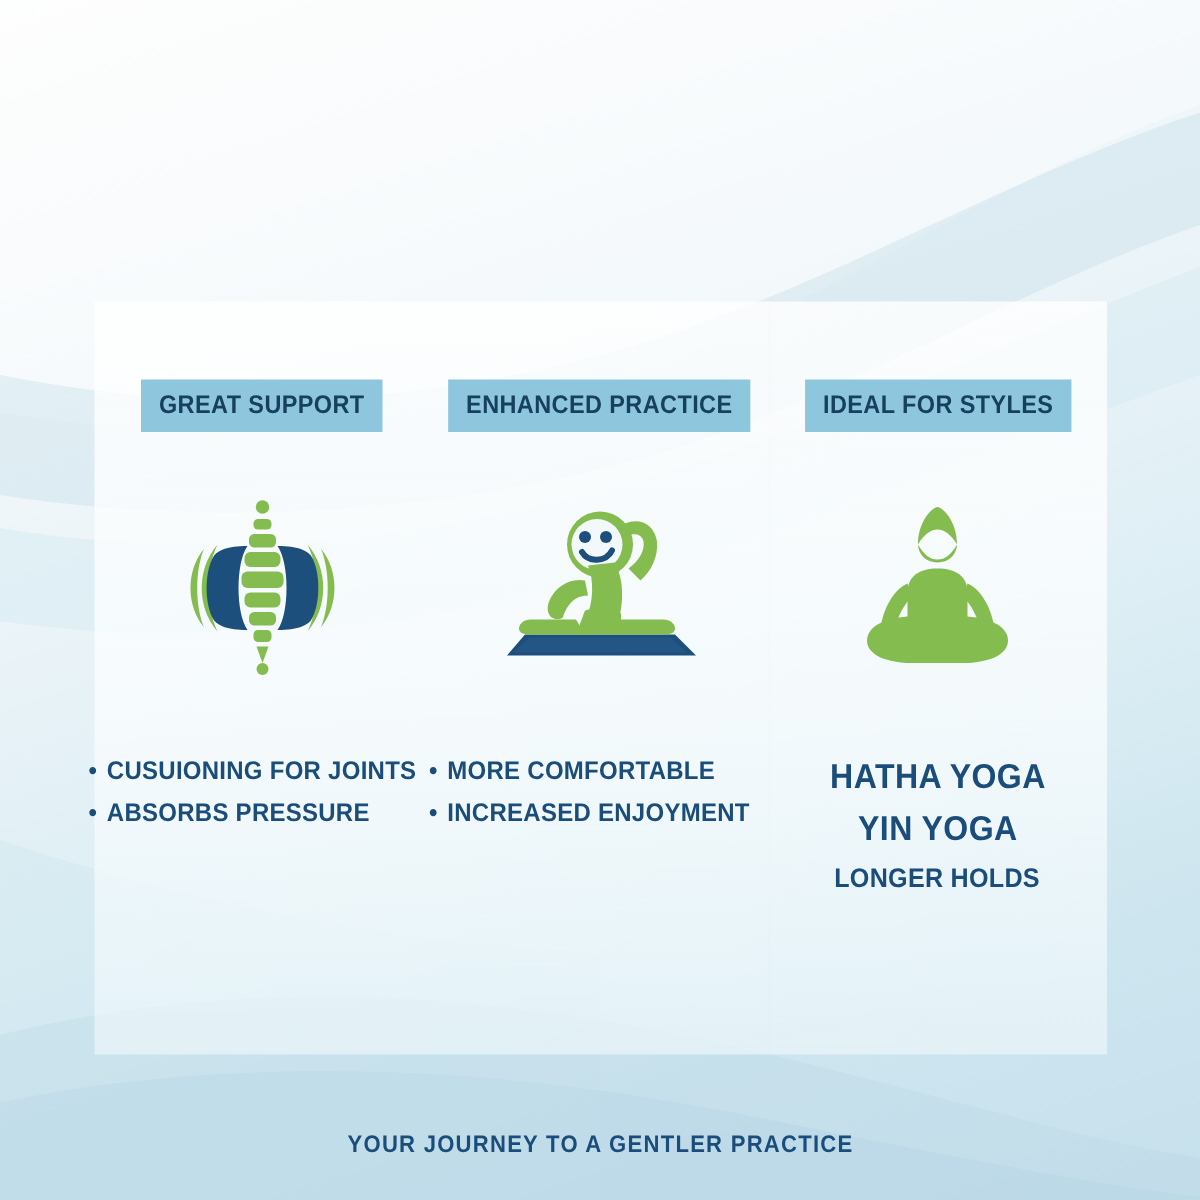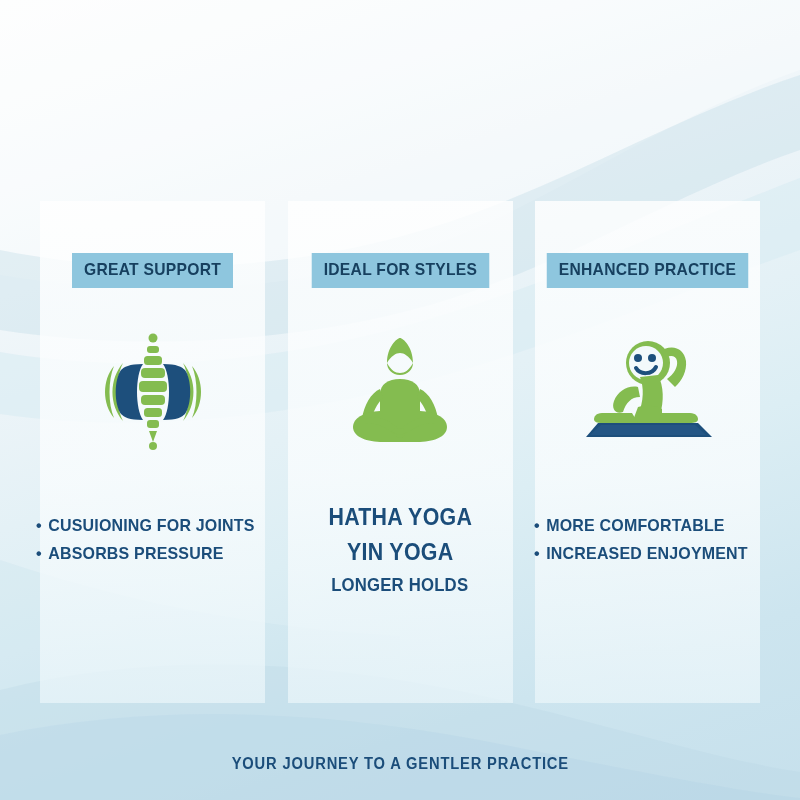--- a/index.html
+++ b/index.html
@@ -65,21 +65,21 @@
   }
 
   
   .cards {
     position: absolute;
     top: 201px;
     left: 40px;
     width: 720px;
     height: 502px;
     display: flex;
-    justify-content: space-between;
+    justify-content: center;
     z-index: 3;
   }
   .card {
     position: relative;
     width: 225px;
     height: 502px;
     background: linear-gradient(180deg,
         rgba(255,255,255,0.82) 0%,
         rgba(250,253,254,0.78) 55%,
         rgba(235,246,250,0.72) 100%);
@@ -114,21 +114,21 @@
   .card-body {
     margin-top: 42px;
     width: 100%;
     display: flex;
     flex-direction: column;
     align-items: center;
   }
 
   .bullets {
     list-style: none;
-    margin: 12px;
+    margin: 0;
     padding: 0;
   }
   .bullets li {
     font-family: "Liberation Sans Narrow", "Liberation Sans", sans-serif;
     font-size: 17px;
     font-weight: bold;
     color: #1b4d7a;
     letter-spacing: 0.2px;
     line-height: 1.62;
     white-space: nowrap;
@@ -234,20 +234,56 @@
       </div>
       <div class="card-body">
         <ul class="bullets">
           <li>CUSUIONING FOR JOINTS</li>
           <li>ABSORBS PRESSURE</li>
         </ul>
       </div>
     </div>
 
     <div class="card">
+      <div class="badge">ENHANCED PRACTICE</div>
+      <div class="icon-wrap">
+        <svg width="152" height="126" viewBox="0 0 152 126" xmlns="http://www.w3.org/2000/svg">
+
+          <path d="M14,112 L26,98 L126,98 L140,112 Z" fill="#1d4f7c"></path>
+          <path d="M18,110 L29,100 L123,100 L134,110 Z" fill="#2a5d8c" opacity="0.55"></path>
+
+          <path d="M86,28 C98,18 112,22 114,36 C115,46 110,56 103,62 L95,54 C102,49 106,42 105,36 C104,30 96,29 90,36 Z" fill="#84bc50"></path>
+
+          <circle cx="76" cy="38" r="22" fill="#84bc50"></circle>
+
+          <circle cx="74" cy="38" r="17" fill="#f3f9fb"></circle>
+
+          <circle cx="66" cy="33" r="4" fill="#1d4f7c"></circle>
+          <circle cx="80" cy="33" r="4" fill="#1d4f7c"></circle>
+
+          <path d="M64,43 C68,50 80,50 84,42" stroke="#1d4f7c" stroke-width="4" fill="none" stroke-linecap="round"></path>
+
+          <path d="M86,50 C92,62 92,76 88,90 L66,90 C72,76 72,62 68,52 Z" fill="#84bc50"></path>
+
+          <path d="M66,62 C56,60 46,66 42,76 C39,84 44,90 51,87 C54,78 59,72 68,72 Z" fill="#84bc50"></path>
+
+          <path d="M66,82 C72,80 84,80 90,84 L90,98 L60,98 Z" fill="#84bc50"></path>
+          <path d="M60,88 L30,88 C24,88 22,92 22,94 C22,97 25,98 30,98 L66,98 Z" fill="#84bc50"></path>
+          <path d="M90,88 L118,88 C124,88 126,92 126,94 C126,97 123,98 118,98 L86,98 Z" fill="#84bc50"></path>
+        </svg>
+      </div>
+      <div class="card-body">
+        <ul class="bullets">
+          <li>MORE COMFORTABLE</li>
+          <li>INCREASED ENJOYMENT</li>
+        </ul>
+      </div>
+    </div>
+
+    <div class="card">
       <div class="badge">IDEAL FOR STYLES</div>
       <div class="icon-wrap">
         <svg width="130" height="122" viewBox="0 0 130 122" xmlns="http://www.w3.org/2000/svg">
 
           <path d="M52,36 C52,20 62,11 65,11 C68,11 78,20 78,36 C74,29 69,26 65,26 C61,26 56,29 52,36 Z" fill="#84bc50"></path>
           <path d="M52,36 C56,43 60,46 65,46 C70,46 74,43 78,36 C78,42 73,48 65,48 C57,48 52,42 52,36 Z" fill="#84bc50"></path>
 
           <path d="M45,68 C45,57 53,52 65,52 C77,52 85,57 85,68 L85,92 C79,96 71,97 65,97 C59,97 51,96 45,92 Z" fill="#84bc50"></path>
 
           <path d="M45,62 C36,66 29,78 27,92 C26,98 31,101 34,97 C38,86 42,76 48,71 Z" fill="#84bc50"></path>
@@ -262,55 +298,19 @@
       </div>
       <div class="card-body">
         <div class="styles-list">
           <div class="style-major">HATHA YOGA</div>
           <div class="style-major">YIN YOGA</div>
           <div class="style-minor">LONGER HOLDS</div>
         </div>
       </div>
     </div>
 
-    <div class="card">
-      <div class="badge">ENHANCED PRACTICE</div>
-      <div class="icon-wrap">
-        <svg width="152" height="126" viewBox="0 0 152 126" xmlns="http://www.w3.org/2000/svg">
-
-          <path d="M14,112 L26,98 L126,98 L140,112 Z" fill="#1d4f7c"></path>
-          <path d="M18,110 L29,100 L123,100 L134,110 Z" fill="#2a5d8c" opacity="0.55"></path>
-
-          <path d="M86,28 C98,18 112,22 114,36 C115,46 110,56 103,62 L95,54 C102,49 106,42 105,36 C104,30 96,29 90,36 Z" fill="#84bc50"></path>
-
-          <circle cx="76" cy="38" r="22" fill="#84bc50"></circle>
-
-          <circle cx="74" cy="38" r="17" fill="#f3f9fb"></circle>
-
-          <circle cx="66" cy="33" r="4" fill="#1d4f7c"></circle>
-          <circle cx="80" cy="33" r="4" fill="#1d4f7c"></circle>
-
-          <path d="M64,43 C68,50 80,50 84,42" stroke="#1d4f7c" stroke-width="4" fill="none" stroke-linecap="round"></path>
-
-          <path d="M86,50 C92,62 92,76 88,90 L66,90 C72,76 72,62 68,52 Z" fill="#84bc50"></path>
-
-          <path d="M66,62 C56,60 46,66 42,76 C39,84 44,90 51,87 C54,78 59,72 68,72 Z" fill="#84bc50"></path>
-
-          <path d="M66,82 C72,80 84,80 90,84 L90,98 L60,98 Z" fill="#84bc50"></path>
-          <path d="M60,88 L30,88 C24,88 22,92 22,94 C22,97 25,98 30,98 L66,98 Z" fill="#84bc50"></path>
-          <path d="M90,88 L118,88 C124,88 126,92 126,94 C126,97 123,98 118,98 L86,98 Z" fill="#84bc50"></path>
-        </svg>
-      </div>
-      <div class="card-body">
-        <ul class="bullets">
-          <li>MORE COMFORTABLE</li>
-          <li>INCREASED ENJOYMENT</li>
-        </ul>
-      </div>
-    </div>
-
   </div>
 
   <div class="footer">
     <span class="footer-text">YOUR JOURNEY TO A GENTLER PRACTICE</span>
   </div>
 
 </div>
 
 </body></html>

